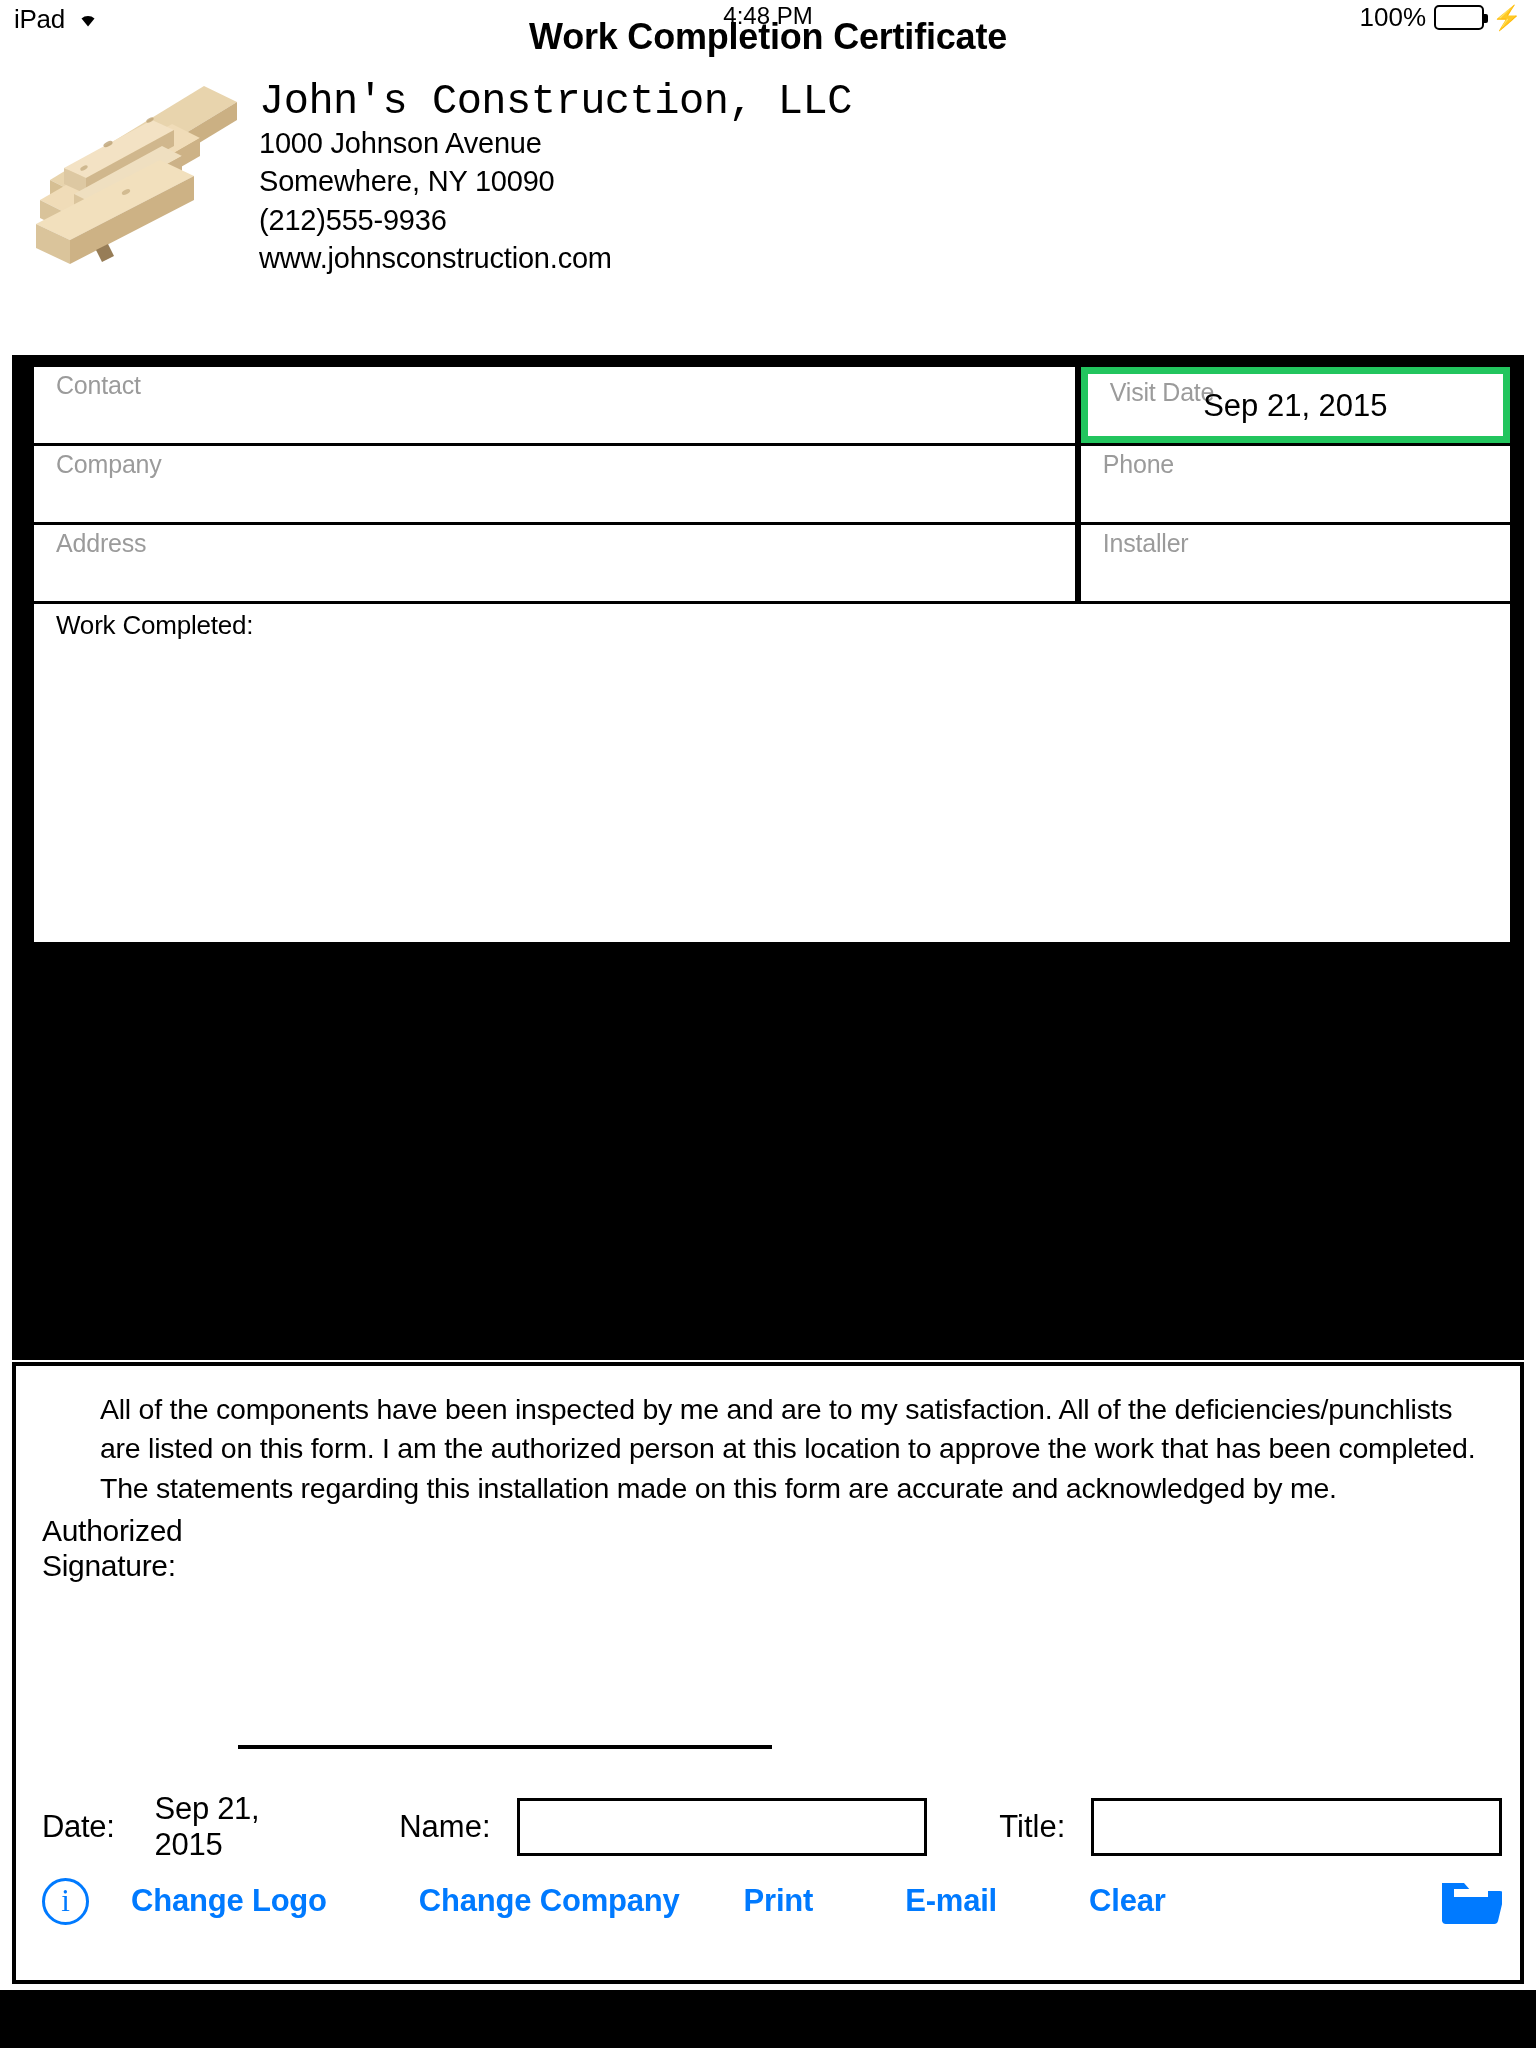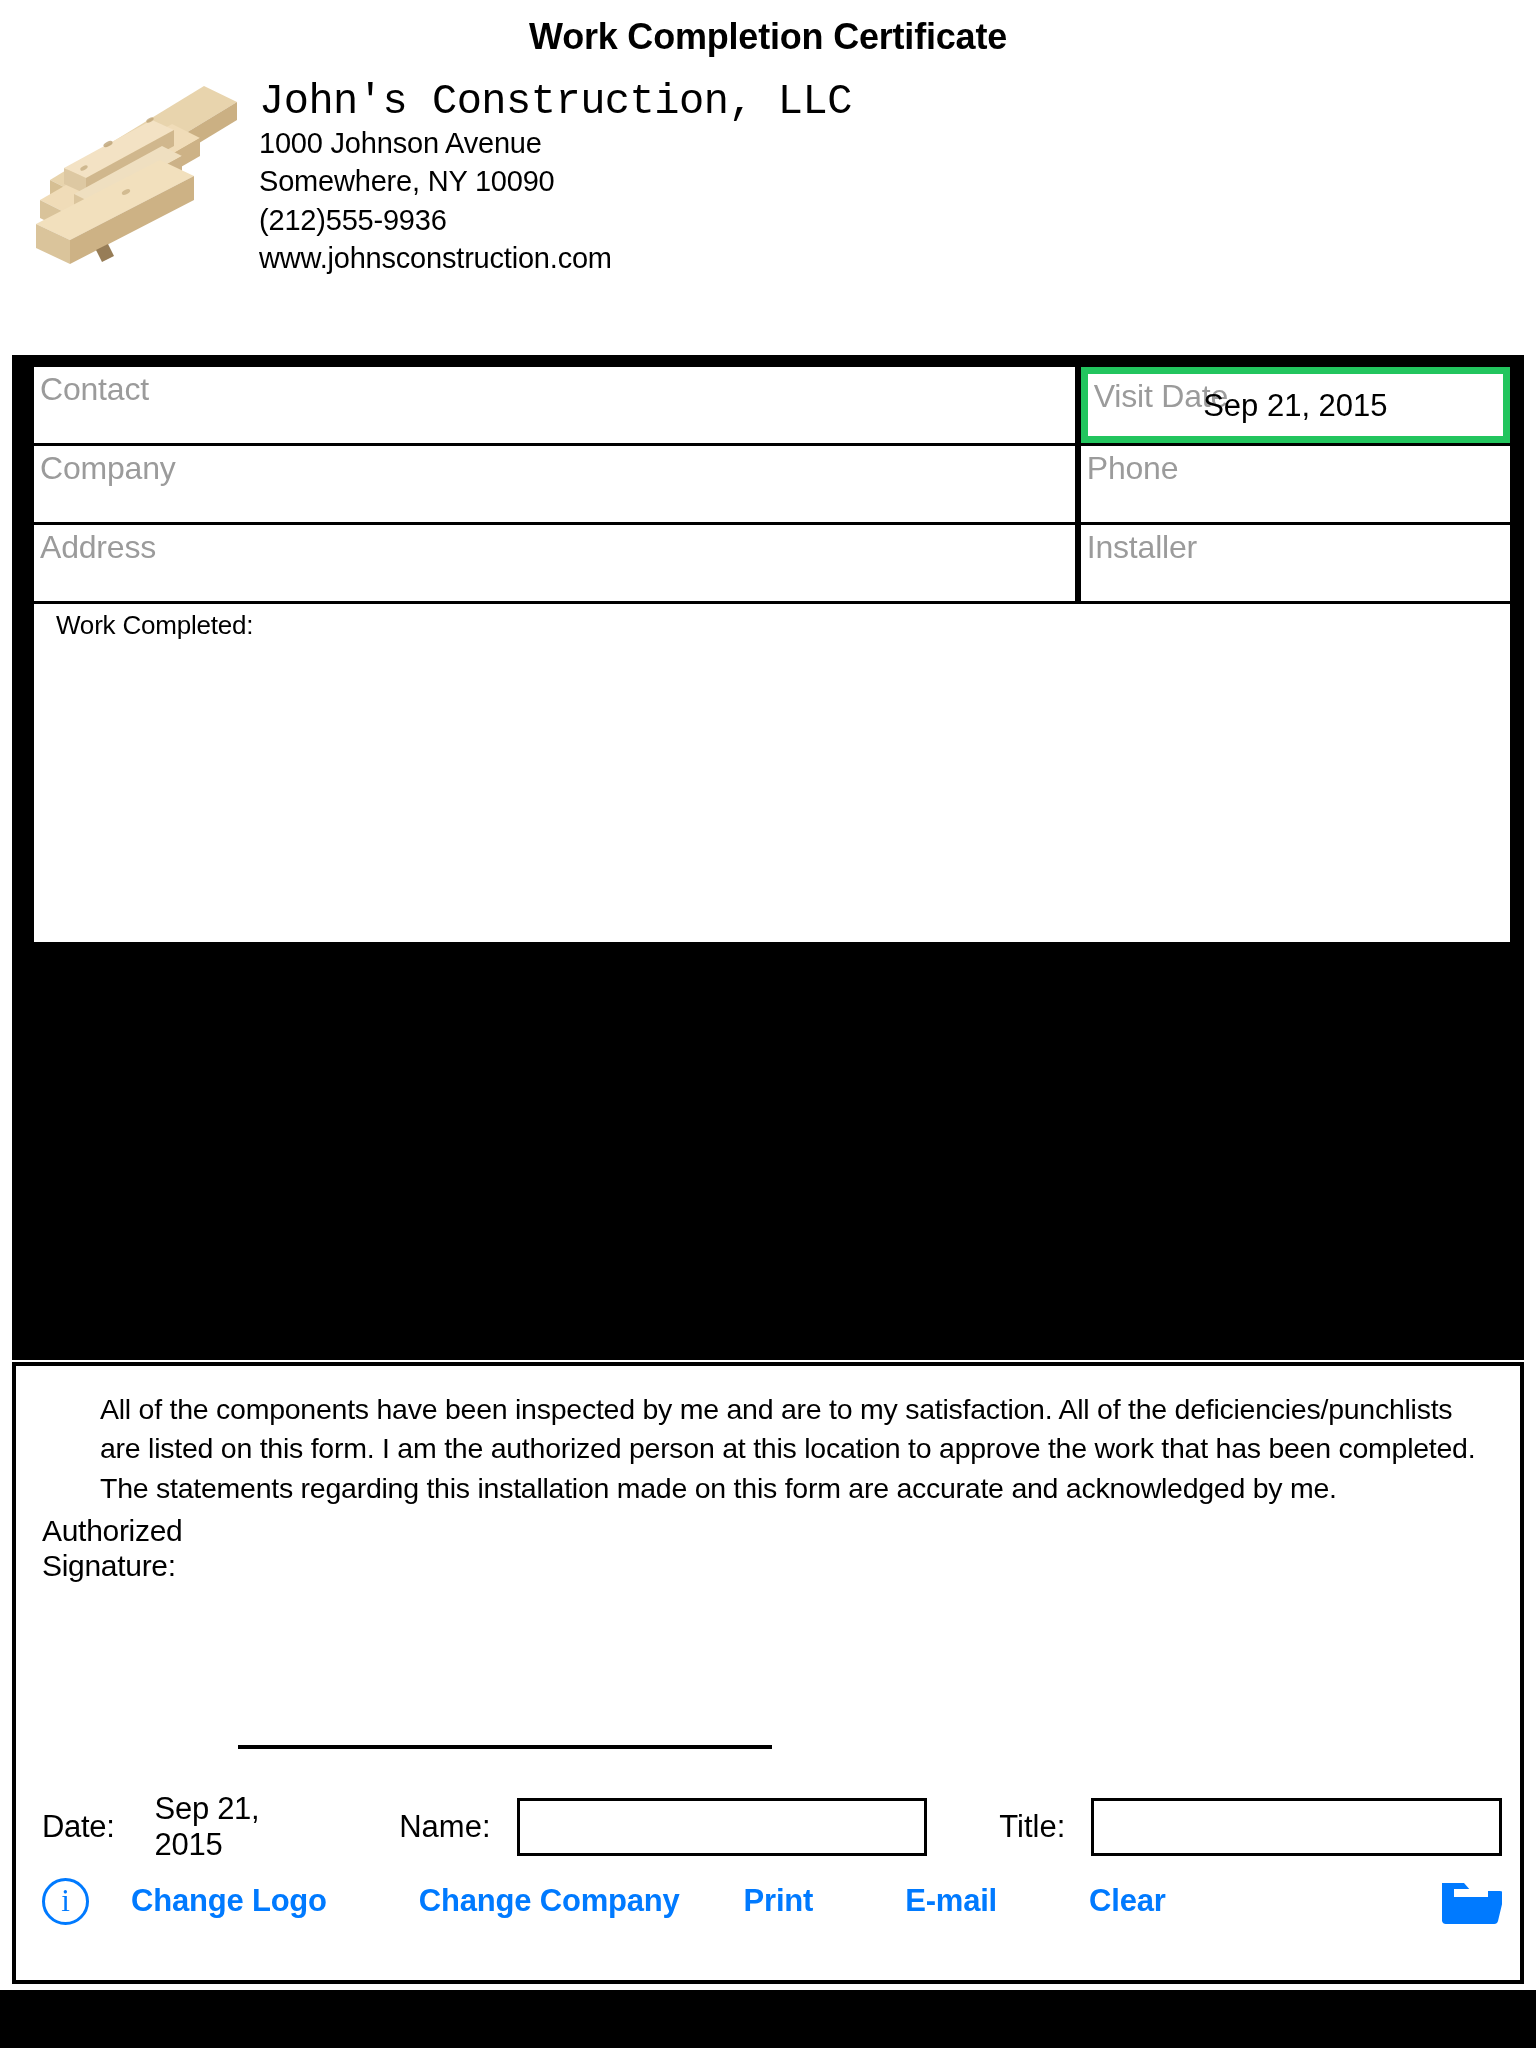--- a/index.html
+++ b/index.html
@@ -67,22 +67,22 @@
   .fields-grid { display: flex; gap: 0; }
   .col-left { width: 1045px; }
   .col-right { width: 431px; margin-left: 6px; }
 
   .fld {
     background: #fff; position: relative;
     height: 76px; margin-bottom: 3px;
   }
   .fld:last-child { margin-bottom: 0; }
   .fld-ph {
-    position:absolute; left: 6px; top: 4px;
-    font-size: 32px; color: #9b9b9b; letter-spacing: -0.2px;
+    position:absolute; left: 22px; top: 4px;
+    font-size: 25px; color: #9b9b9b; letter-spacing: -0.2px;
   }
   .fld-val {
     position:absolute; left: 0; right: 0; top: 14px;
     text-align:center; font-size: 31px; color:#000;
   }
   .fld.grey-border { border: 7px solid #22c55e; }
 
   .big-box { background:#fff; position:relative; }
   .big-label {
     position:absolute; left: 22px; top: 6px;
@@ -139,20 +139,39 @@
   
   .bottom-strip {
     position:absolute; left: 0; top: 1990px; width: 1536px; height: 58px; background: #000;
   }
 </style>
 </head>
 <body>
 
 <div id="root">
 
+  <div class="statusbar">
+    <div class="sb-left">
+      <span class="sb-device">iPad</span>
+      <span class="wifi-icon">
+        <svg width="28" height="22" viewBox="0 0 28 22">
+          <path d="M14 20.5 L7.5 12.5 A10 10 0 0 1 20.5 12.5 Z" fill="#000"></path>
+        </svg>
+      </span>
+    </div>
+    <div class="sb-center">4:48 PM</div>
+    <div class="sb-right">
+      <span class="sb-batt-pct">100%</span>
+      <span class="battery">
+        <span class="battery-fill" id="batt-fill" style="width: 100%; background: rgb(76, 217, 100);"></span>
+        <span class="battery-cap"></span>
+      </span>
+      <span class="bolt">⚡</span>
+    </div>
+  </div>
 
   <div class="page-title">Work Completion Certificate</div>
 
   <div class="company-header">
     <div class="logo-wrap">
       <svg width="225" height="200" viewBox="0 0 225 200">
 
         <g>
 
           <polygon points="28,112 182,18 215,34 60,128" fill="#e8d4ad"></polygon>

